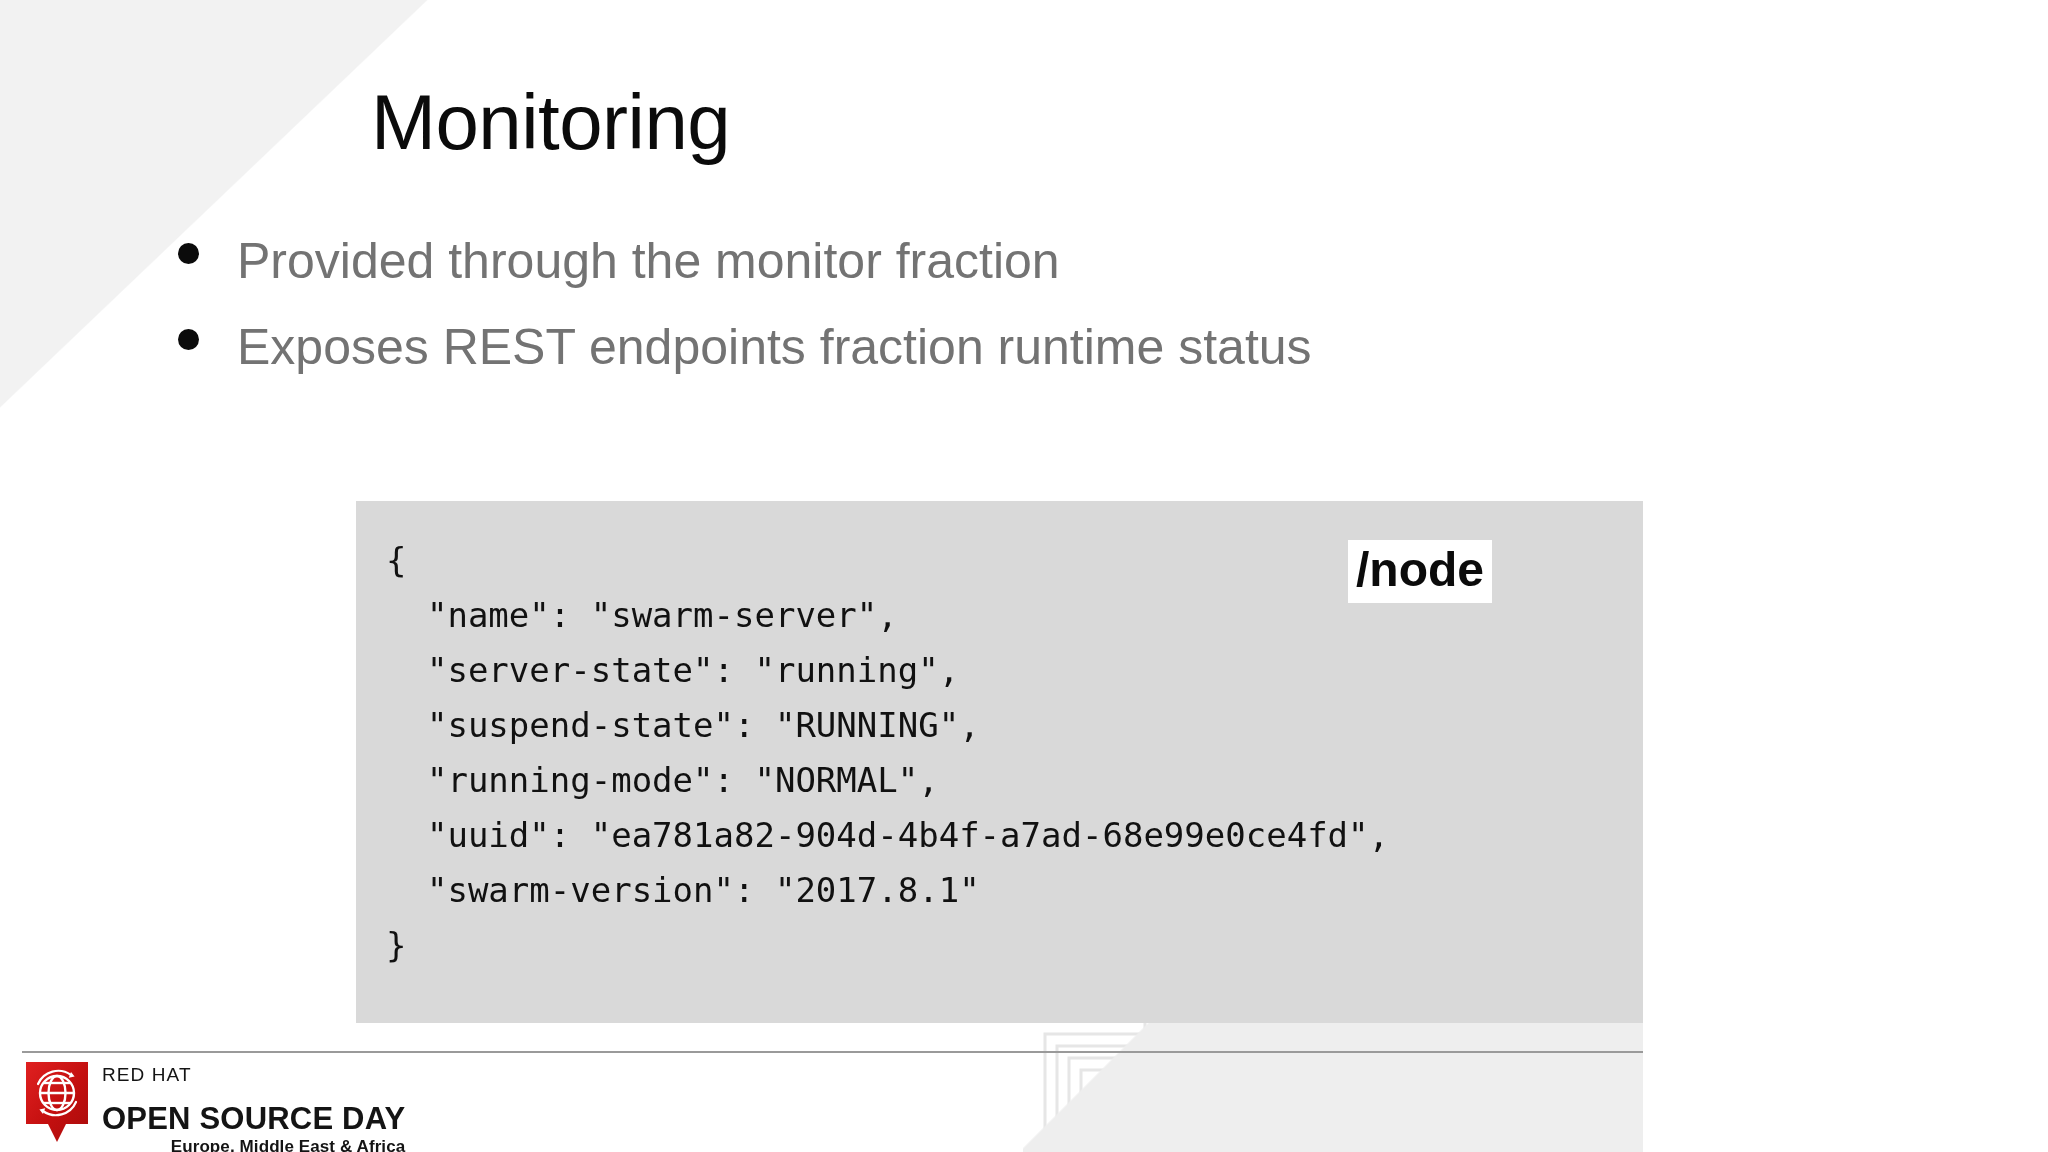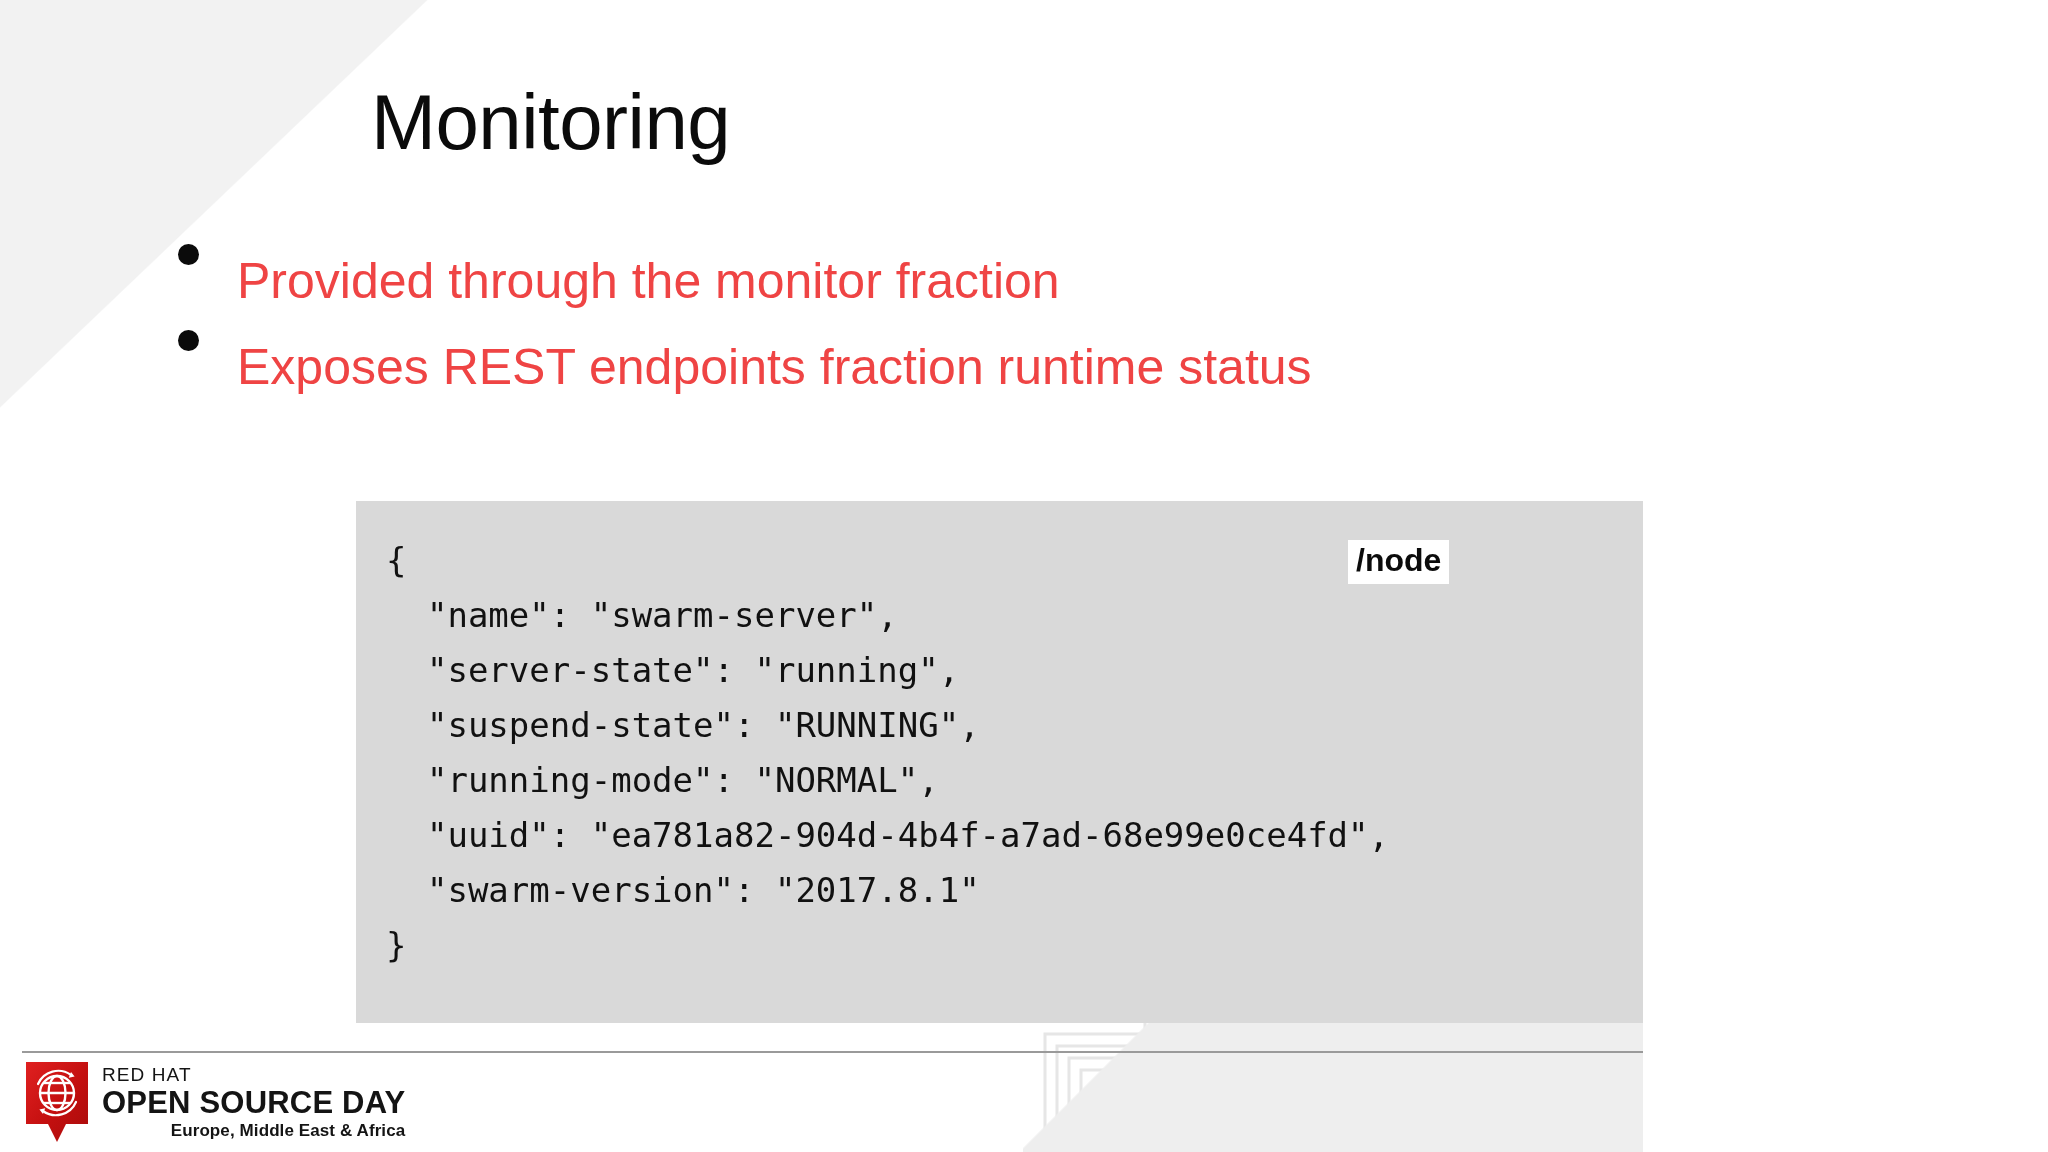--- a/index.html
+++ b/index.html
@@ -68,24 +68,23 @@
   .bullet-list {
     position: absolute;
     left: 178px;
     top: 232px;
     margin: 0;
     padding: 0;
     list-style: none;
   }
   .bullet-item {
     display: flex;
-    align-items: flex-start;
+    align-items: center;
     margin-bottom: 28px;
-    color: #ef4444;
-    margin-top: 20px;
+    color: #737373;
   }
   .bullet-dot {
     flex: 0 0 auto;
     width: 21px;
     height: 21px;
     border-radius: 50%;
     background: #0b0b0b;
     margin-right: 38px;
     position: relative;
     top: -8px;
@@ -119,21 +118,21 @@
     letter-spacing: 0px;
   }
 
   
   .endpoint-badge {
     position: absolute;
     left: 1348px;
     top: 540px;
     background: #ffffff;
     padding: 2px 8px 4px 8px;
-    font-size: 32px;
+    font-size: 48px;
     font-weight: 700;
     color: #0b0b0b;
     line-height: 1.18;
     white-space: nowrap;
   }
 
   
   .footer-rule {
     position: absolute;
     left: 22px;
@@ -166,21 +165,21 @@
     font-size: 19px;
     font-weight: 400;
     letter-spacing: 1.1px;
     line-height: 1.05;
   }
   .osd-l2 {
     font-size: 31px;
     font-weight: 700;
     letter-spacing: 0.2px;
     line-height: 1.08;
-    margin-top: 1px;
+    margin-top: 17px;
   }
   .osd-l3 {
     font-size: 17px;
     font-weight: 600;
     letter-spacing: 0.1px;
     line-height: 1.1;
     margin-top: 3px;
     text-align: right;
   }
 

